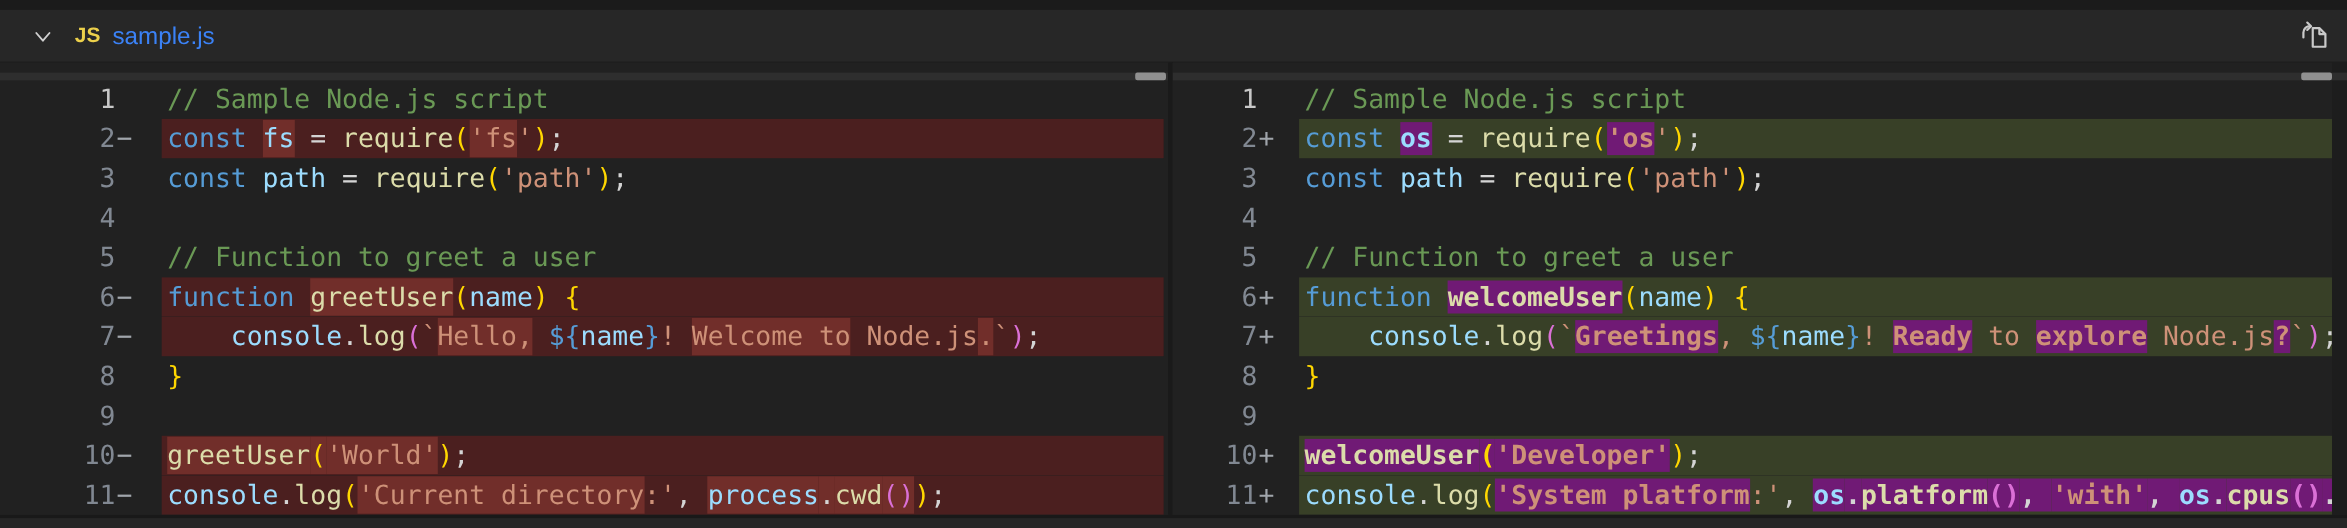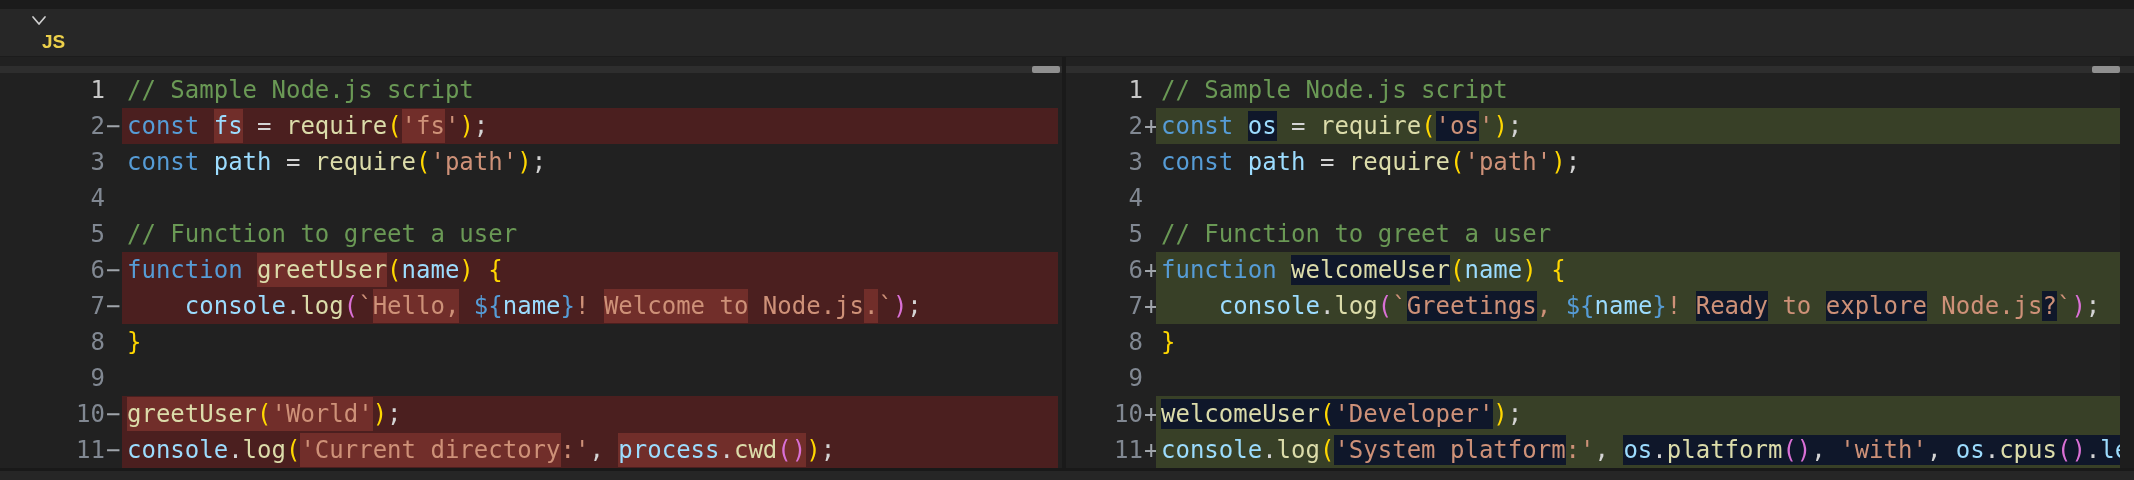--- a/index.html
+++ b/index.html
@@ -4,22 +4,22 @@
 <style>
   * { box-sizing: border-box; }
   html,body { margin:0; padding:0; }
   body {
     width:2134px; height:480px; overflow:hidden;
     background:#212121;
     font-family:"DejaVu Sans Mono", monospace;
   }
   .top-strip { height:9px; background:#1b1b1b; }
   .diff-header {
-    height:48px; background:#272727; display:flex; 
-    padding-left:26px; border-bottom:1px solid #1c1c1c;flex-direction:column;
+    height:48px; background:#272727; display:flex; align-items:center;
+    padding-left:26px; border-bottom:1px solid #1c1c1c;
   }
   .chev { width:26px; height:26px; display:flex; align-items:center; justify-content:center; cursor:pointer; }
   .js-badge {
     margin-left:16px; color:#ecd04b; font-family:"Liberation Sans", sans-serif;
     font-weight:700; font-size:19px; letter-spacing:0px;
   }
   .file-name {
     margin-left:11px; color:#3b82f6; font-family:"Liberation Sans", sans-serif;
     font-size:22px;
   }
@@ -45,26 +45,26 @@
   .row { display:flex; height:36px; line-height:36px; font-size:24px; overflow:hidden; }
   .pane-left  .row { margin-right:4px; }
   .pane-right .row { margin-right:14px; }
   .ln   { color:#818892; text-align:right; flex:none; }
   .pane-left  .ln { width:105px; }
   .pane-right .ln { width:77px; }
   .ln.active { color:#c8c8c8; }
   .sign { color:#a0a5ab; flex:none; text-align:left; padding-left:1px; }
   .pane-left  .sign { width:17px; }
   .pane-right .sign { width:13px; }
-  .code { flex:1 1 auto; overflow:hidden; white-space:pre; color:#d4d4d4; padding-left:5px; }
+  .code { flex:1 1 auto; overflow:hidden; white-space:pre; color:#d4d4d4; padding-left:5px;margin-left:25px; }
 
   .row.del .code { background:#4b1f1f; }
   .row.add .code { background:#384027; }
   .row.del .hl { background:#712e2a; padding:3px 0; }
-  .row.add .hl { background:#0f172a; padding:1px 0; }
+  .row.add .hl { background:#701a75; padding:1px 0;font-weight:bold; }
 
   .tok-cm { color:#6A9955; }
   .tok-kw { color:#569CD6;text-align:right; }
   .tok-vr { color:#9CDCFE; }
   .tok-fn { color:#DCDCAA; }
   .tok-st { color:#CE9178; }
   .tok-pu { color:#D4D4D4; }
   .tok-b1 { color:#FFD700; }
   .tok-b2 { color:#DA70D6; }
 

